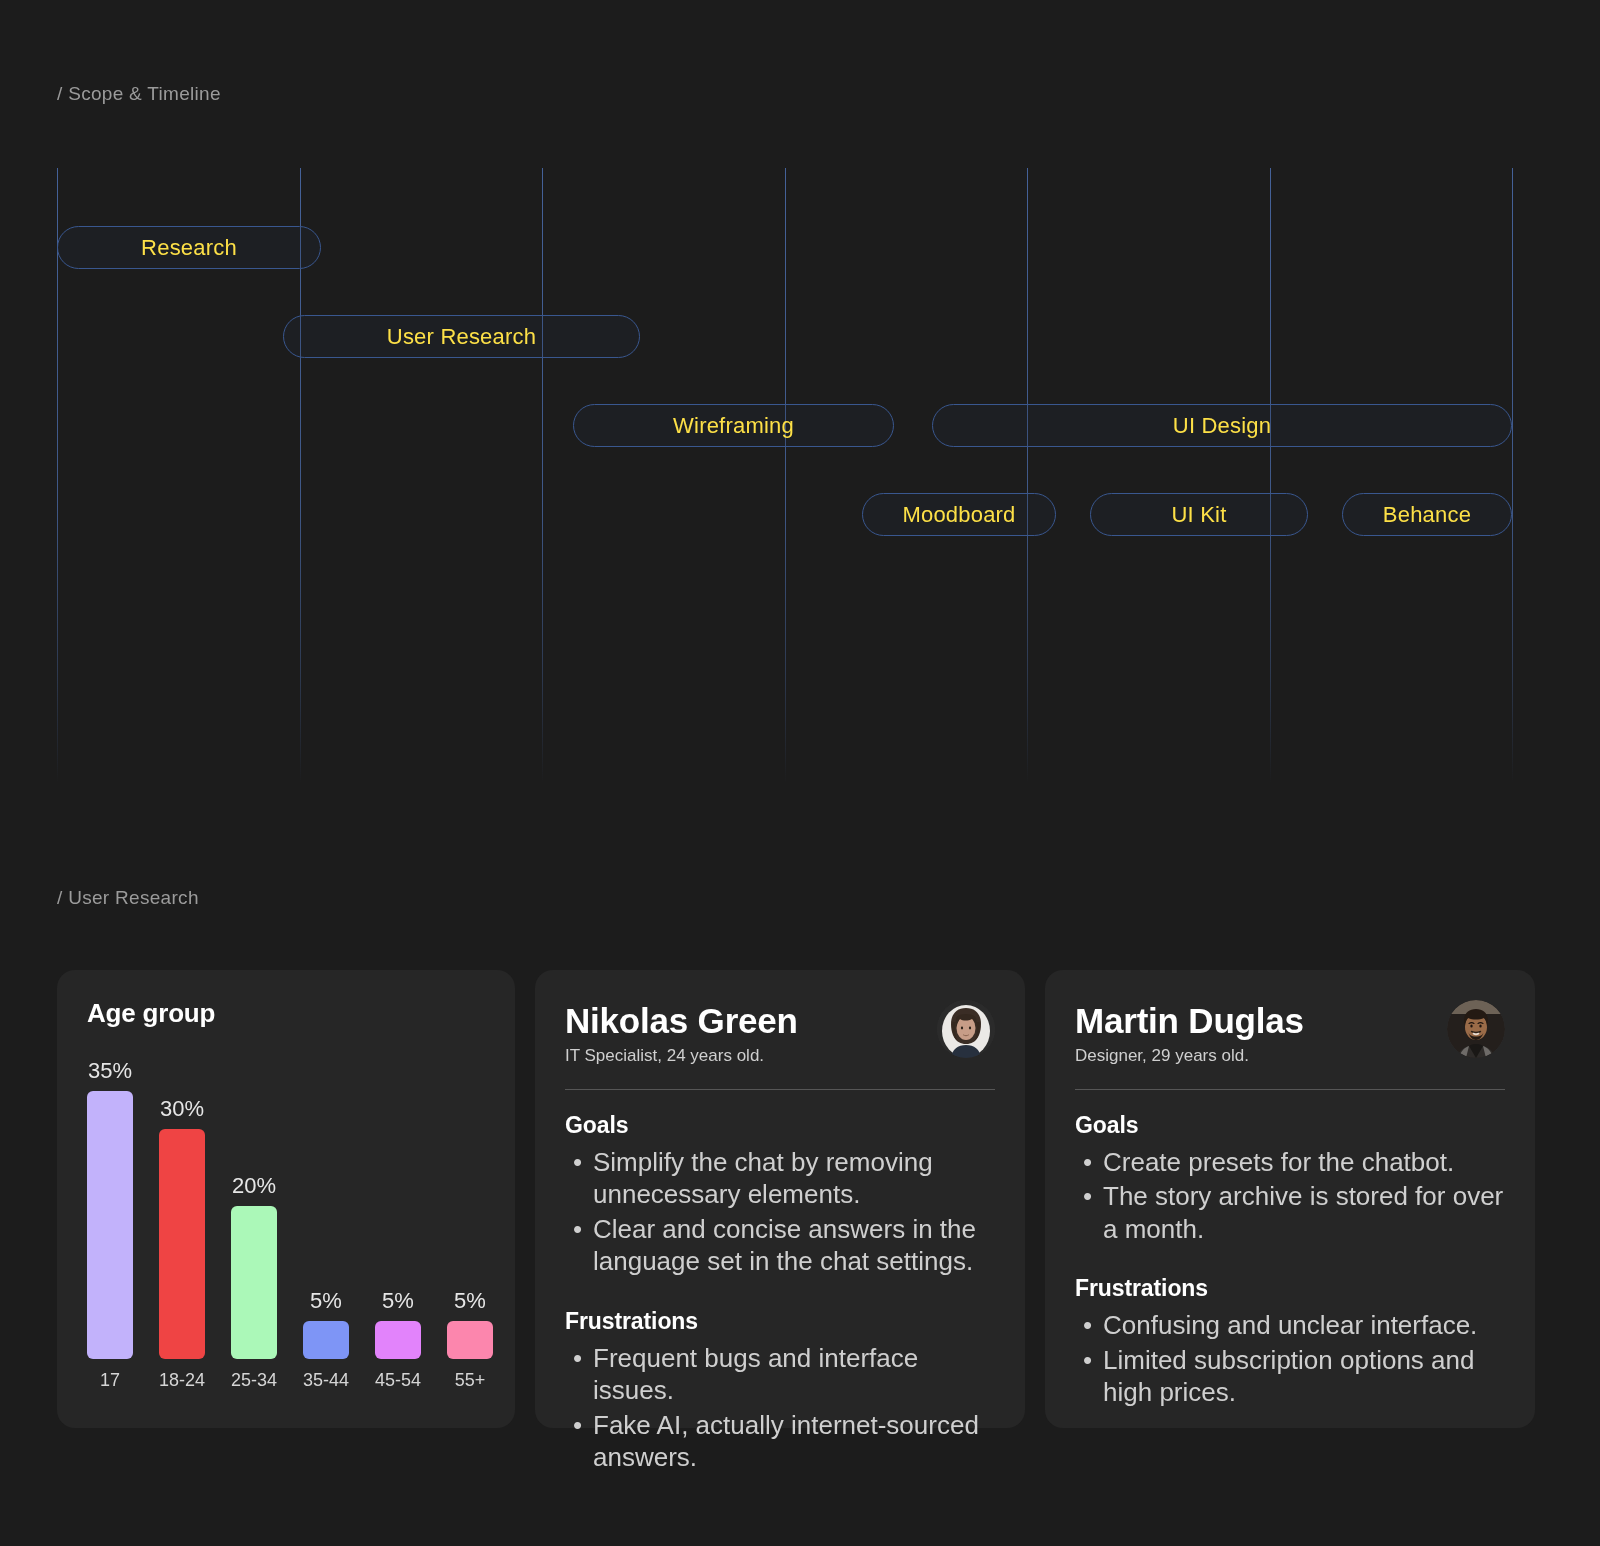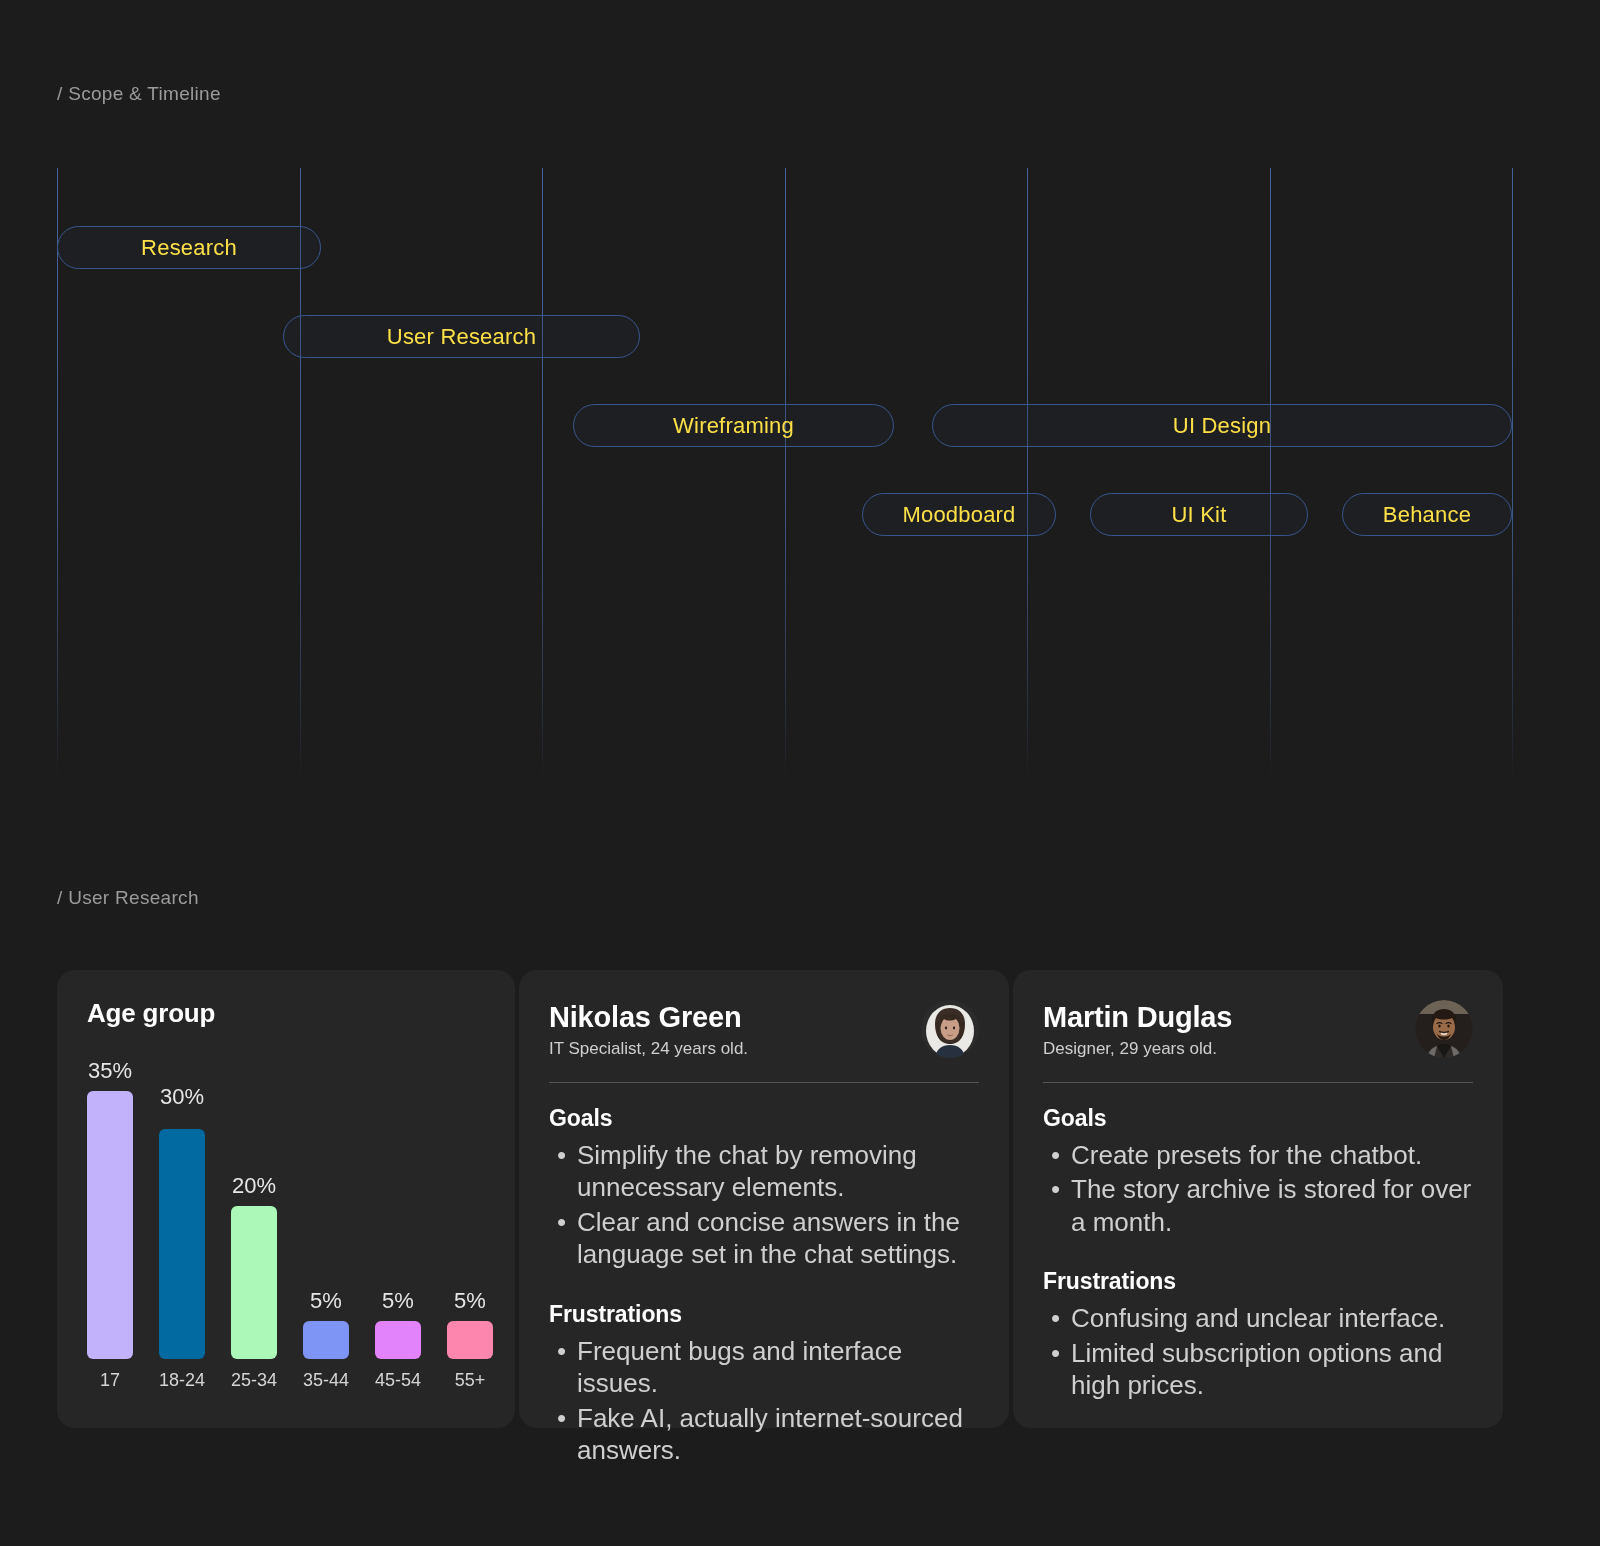--- a/index.html
+++ b/index.html
@@ -69,21 +69,21 @@
   }
 
   
   .cards {
     position: absolute;
     left: 57px;
     top: 970px;
     width: 1486px;
     height: 458px;
     display: flex;
-    gap: 4px;
+    gap: 20px;
   }
   .card {
     background: #262626;
     border-radius: 18px;
     height: 458px;
   }
 
   
   .card-chart {
     width: 458px;
@@ -141,21 +141,21 @@
     padding: 30px 30px 0 30px;
     position: relative;
   }
   .persona-head {
     display: flex;
     justify-content: space-between;
     align-items: flex-start;
   }
   .persona-name {
     color: #ffffff;
-    font-size: 29px;
+    font-size: 35px;
     font-weight: 700;
     letter-spacing: -0.2px;
     line-height: 1.18;
   }
   .persona-role {
     color: #cfcfcf;
     font-size: 17px;
     font-weight: 400;
     margin-top: 5px;
     line-height: 1.2;
@@ -240,21 +240,21 @@
     <div class="card card-chart">
       <div class="card-title">Age group</div>
       <div class="chart" id="chart-area">
           <div class="bar-col" style="left: 0px;">
             <div class="bar-rect" style="height: 268px; background: rgb(194, 178, 251);">
               <div class="bar-value">35%</div>
             </div>
             <div class="bar-label">17</div>
           </div>
           <div class="bar-col" style="left: 72px;">
-            <div class="bar-rect" style="height: 230px; background: #0369a1; margin-top: 12px;">
+            <div class="bar-rect" style="height: 230px; background: #ef4444;">
               <div class="bar-value">30%</div>
             </div>
             <div class="bar-label">18-24</div>
           </div>
           <div class="bar-col" style="left: 144px;">
             <div class="bar-rect" style="height: 153px; background: rgb(171, 248, 184);">
               <div class="bar-value">20%</div>
             </div>
             <div class="bar-label">25-34</div>
           </div>

